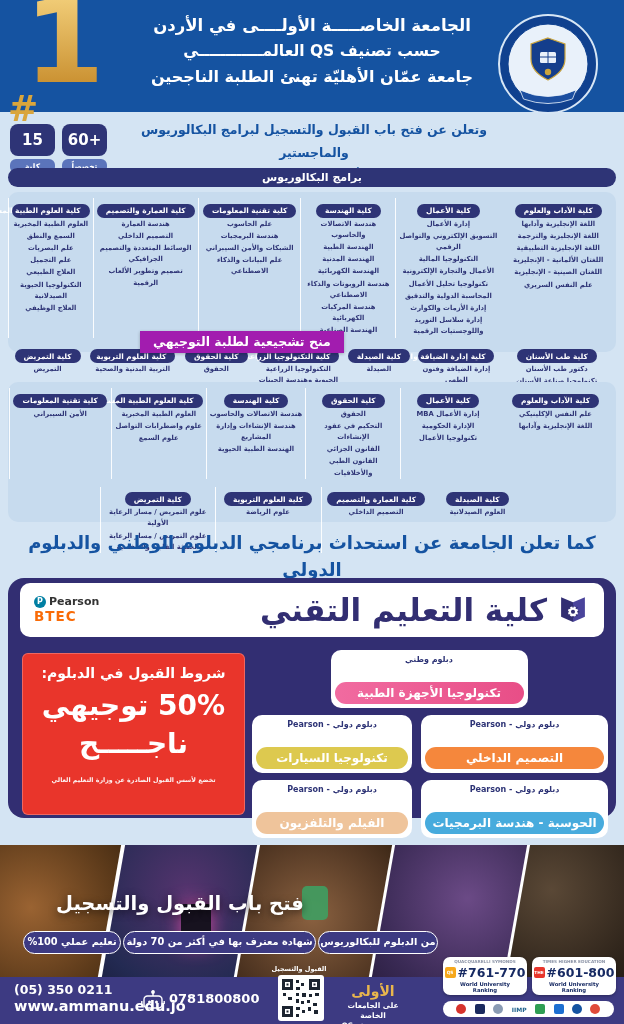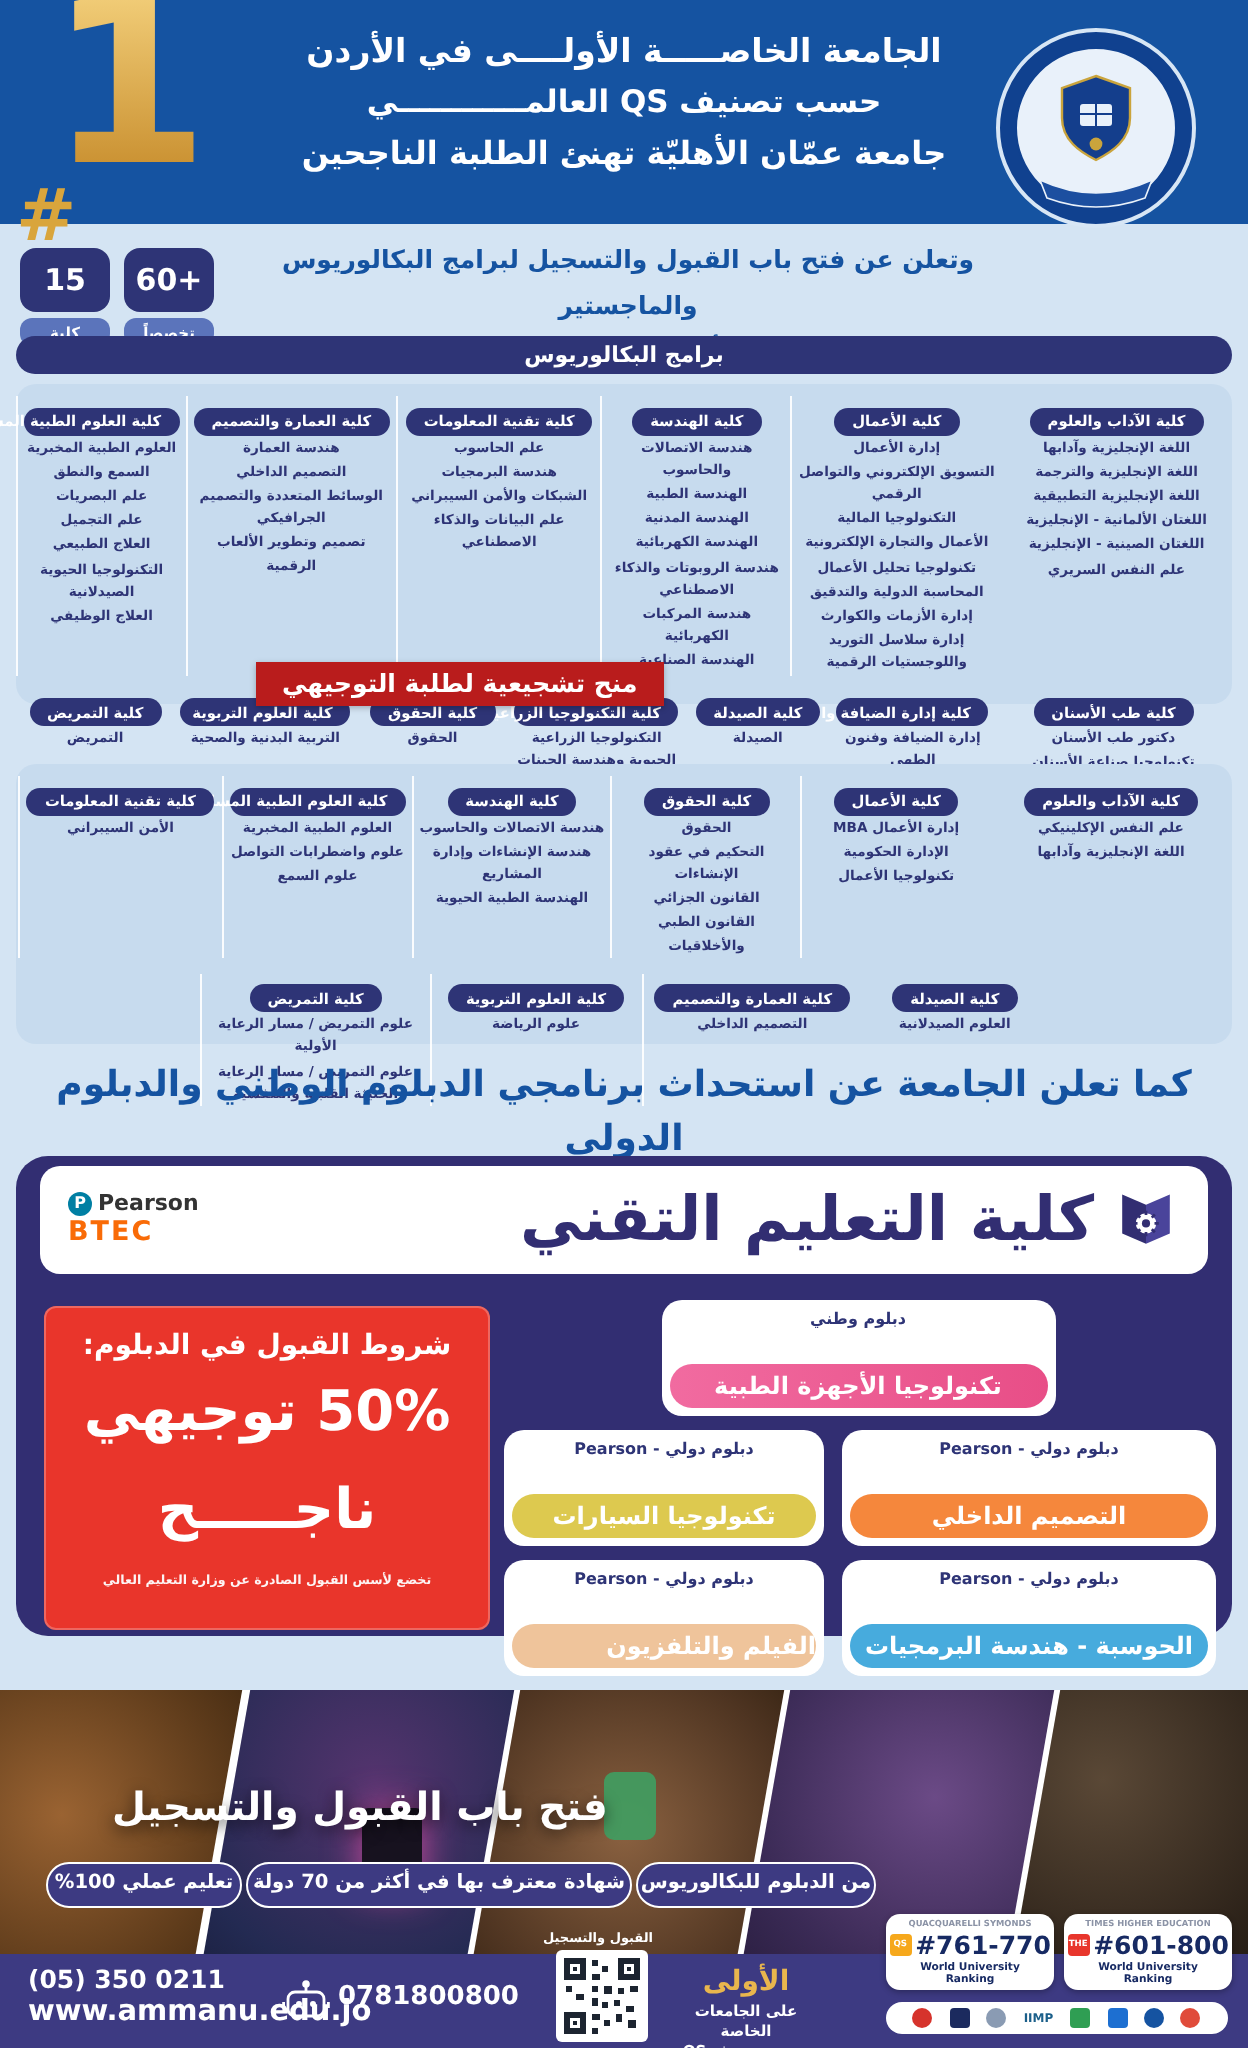--- a/index.html
+++ b/index.html
@@ -29,21 +29,21 @@
     text-align:center;font-size:11px;font-weight:bold;line-height:19px}
   #bach-bar{top:168px}#mast-bar{top:358px}
   .panel{position:absolute;left:8px;width:608px;background:#c7dbee;border-radius:10px}
   #bpanel{top:192px;height:160px}#mpanel{top:382px;height:140px}
   .crow{display:flex;padding-top:6px}
   .college{text-align:center;padding:0 3px;min-width:0}
   .sep .college + .college{border-left:1px solid rgba(255,255,255,.9)}
   .cpill{display:inline-block;background:#2e3476;color:#fff;font-size:7.4px;font-weight:bold;padding:2.5px 9px;border-radius:9px;white-space:nowrap;max-width:100%}
   .major{font-size:6.8px;color:#2e3476;font-weight:bold;line-height:1.65;margin-top:1px}
   #mast-row2{width:424px;margin:8px auto 0;padding-top:0}
-  .sch-banner{position:absolute;left:128px;top:331px;height:22px;line-height:22px;background:#b91c1c;color:#fff;
+  .sch-banner{position:absolute;left:140px;top:331px;height:22px;line-height:22px;background:#a21caf;color:#fff;
     font-size:12.5px;font-weight:bold;padding:0 13px;box-shadow:0 1px 3px rgba(0,0,0,.25)}
 
   
   .announce{position:absolute;top:529px;left:0;width:624px;text-align:center;color:#1553a1;font-weight:bold;line-height:1.5}
   .an-l1{font-size:18px}.an-l2{font-size:12px}
 
   
   .tcard{position:absolute;left:8px;top:578px;width:608px;height:240px;background:#322e72;border-radius:16px}
   .theader{position:absolute;left:12px;right:12px;top:5px;height:54px;background:#fff;border-radius:10px;
     display:flex;align-items:center;justify-content:space-between;padding:0 14px}
@@ -51,21 +51,21 @@
   .ttitle{font-size:31px;font-weight:bold;color:#322e72}
   .pearson{direction:ltr;text-align:left;line-height:1.1}
   .p-row{display:flex;align-items:center;gap:3px}
   .p-circle{width:12px;height:12px;border-radius:50%;background:#007fa3;color:#fff;font-size:8px;font-weight:bold;text-align:center;line-height:12px}
   .p-name{font-size:11px;font-weight:bold;color:#333}
   .btec{font-size:13.5px;font-weight:bold;color:#f96b07;letter-spacing:1px;margin-top:1px}
   .redbox{position:absolute;left:14px;top:75px;width:223px;height:162px;background:#e9352b;border-radius:6px;
     text-align:center;color:#fff;padding-top:12px;box-shadow:0 0 0 1px rgba(255,255,255,.25) inset}
   .rb-h{font-size:14px;font-weight:bold}
   .rb-pct{font-size:28px;font-weight:bold;margin-top:8px}
-  .rb-pass{font-size:28px;font-weight:bold;margin-top:16px}
+  .rb-pass{font-size:28px;font-weight:bold;margin-top:5px}
   .rb-note{font-size:6.3px;font-weight:bold;margin-top:16px;opacity:.95}
   .progs{position:absolute;left:242px;right:8px;top:72px;display:flex;flex-direction:column;align-items:center;gap:7px}
   .pgrid{display:grid;grid-template-columns:187px 160px;gap:7px 9px;width:100%}
   .prog{background:#fff;border-radius:10px;padding:3px 4px 4px;text-align:center}
   .prog.national{width:197px}
   .ptype{font-size:8px;font-weight:bold;color:#2e3476;line-height:13px}
   .ppill{border-radius:11px;color:#fff;font-weight:bold;font-size:12px;line-height:22px;height:22px;margin-top:16px;white-space:nowrap;overflow:hidden}
 
   
   .strip{position:absolute;top:845px;left:0;width:624px;height:160px;background:#fff;overflow:hidden}
@@ -326,21 +326,21 @@
           <div class="prog">
             <div class="ptype">دبلوم دولي - Pearson</div>
             <div class="ppill" style="background: rgb(221, 201, 79);">تكنولوجيا السيارات</div>
           </div>
           <div class="prog">
             <div class="ptype">دبلوم دولي - Pearson</div>
             <div class="ppill" style="background: rgb(71, 171, 221);">الحوسبة - هندسة البرمجيات</div>
           </div>
           <div class="prog">
             <div class="ptype">دبلوم دولي - Pearson</div>
-            <div class="ppill" style="background: rgb(239, 196, 155); text-align: right;">الفيلم والتلفزيون</div>
+            <div class="ppill" style="background: rgb(239, 196, 155);">الفيلم والتلفزيون</div>
           </div>
         </div>
     </div>
   </div>
 
   <div class="strip">
     <div class="photos">
       <div class="ph ph1">
           <i></i>
         </div>

